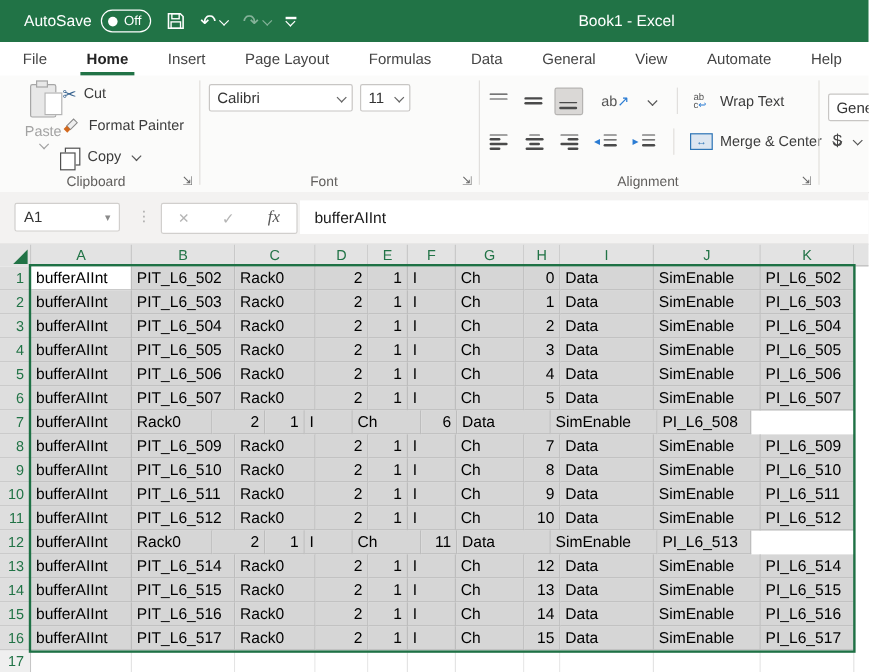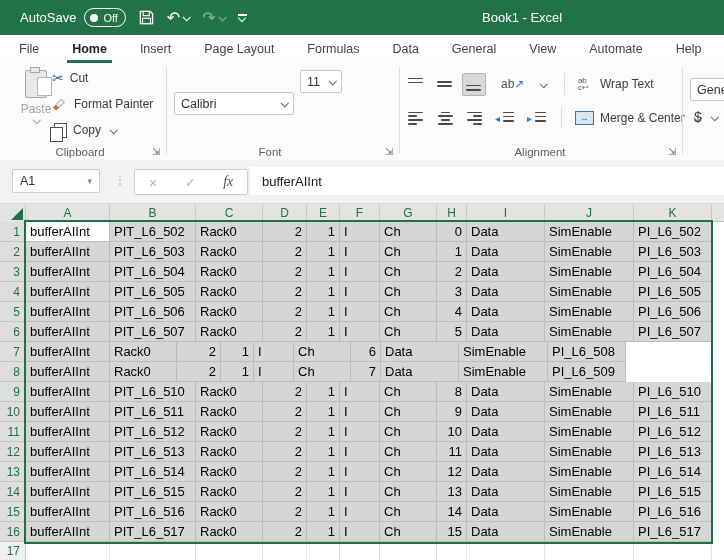--- a/index.html
+++ b/index.html
@@ -201,21 +201,21 @@
       <span class="cmd">
         <span class="copyicon"></span>
         <span>Copy</span>
         <span class="chev-dark"></span>
       </span>
     </div>
     <div class="grp-label" style="left:30px;width:100px;">Clipboard</div>
     <span class="launcher" style="left:152px;">⇲</span>
     <div class="rdiv" style="left:166px;"></div>
 
-    <div class="combo" style="left:174px;top:7px;width:120px;margin-top:22px;">
+    <div class="combo" style="left:174px;top:7px;width:120px;">
       <span>Calibri</span>
       <span class="arr chev"></span>
     </div>
     <div class="combo" style="left:300px;top:7px;width:42px;">
       <span>11</span>
       <span class="arr chev"></span>
     </div>
     <div class="fbtn" style="left:349px;">
       <span class="grow-a">A</span>
         <span class="carat">˄</span>
@@ -462,20 +462,21 @@
           <div class="cell" style="width: 40px; text-align: left;">I</div>
           <div class="cell" style="width: 57px; text-align: left;">Ch</div>
           <div class="cell" style="width: 30px; text-align: right; justify-content: flex-end;">6</div>
           <div class="cell" style="width: 78px; text-align: left;">Data</div>
           <div class="cell" style="width: 89px; text-align: left;">SimEnable</div>
           <div class="cell" style="width: 78px; text-align: left;">PI_L6_508</div>
         </div>
         <div class="grow">
           <div class="rownum">8</div>
           <div class="cell" style="width: 84px; text-align: left;">bufferAIInt</div>
+          <div class="cell" style="width: 86px; text-align: left;">PIT_L6_509</div>
           <div class="cell" style="width: 67px; text-align: left;">Rack0</div>
           <div class="cell" style="width: 44px; text-align: right; justify-content: flex-end;">2</div>
           <div class="cell" style="width: 33px; text-align: right; justify-content: flex-end;">1</div>
           <div class="cell" style="width: 40px; text-align: left;">I</div>
           <div class="cell" style="width: 57px; text-align: left;">Ch</div>
           <div class="cell" style="width: 30px; text-align: right; justify-content: flex-end;">7</div>
           <div class="cell" style="width: 78px; text-align: left;">Data</div>
           <div class="cell" style="width: 89px; text-align: left;">SimEnable</div>
           <div class="cell" style="width: 78px; text-align: left;">PI_L6_509</div>
         </div>
@@ -517,21 +518,20 @@
           <div class="cell" style="width: 40px; text-align: left;">I</div>
           <div class="cell" style="width: 57px; text-align: left;">Ch</div>
           <div class="cell" style="width: 30px; text-align: right; justify-content: flex-end;">10</div>
           <div class="cell" style="width: 78px; text-align: left;">Data</div>
           <div class="cell" style="width: 89px; text-align: left;">SimEnable</div>
           <div class="cell" style="width: 78px; text-align: left;">PI_L6_512</div>
         </div>
         <div class="grow">
           <div class="rownum">12</div>
           <div class="cell" style="width: 84px; text-align: left;">bufferAIInt</div>
-          <div class="cell" style="width: 86px; text-align: left;">PIT_L6_513</div>
           <div class="cell" style="width: 67px; text-align: left;">Rack0</div>
           <div class="cell" style="width: 44px; text-align: right; justify-content: flex-end;">2</div>
           <div class="cell" style="width: 33px; text-align: right; justify-content: flex-end;">1</div>
           <div class="cell" style="width: 40px; text-align: left;">I</div>
           <div class="cell" style="width: 57px; text-align: left;">Ch</div>
           <div class="cell" style="width: 30px; text-align: right; justify-content: flex-end;">11</div>
           <div class="cell" style="width: 78px; text-align: left;">Data</div>
           <div class="cell" style="width: 89px; text-align: left;">SimEnable</div>
           <div class="cell" style="width: 78px; text-align: left;">PI_L6_513</div>
         </div>

